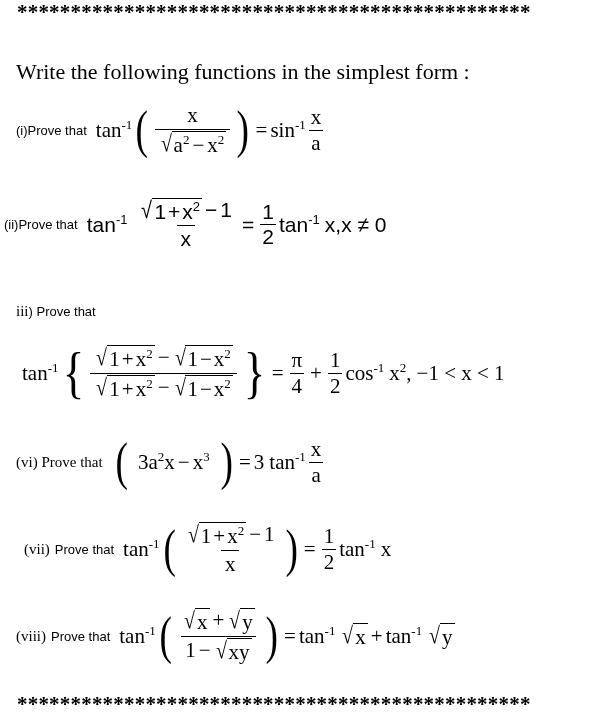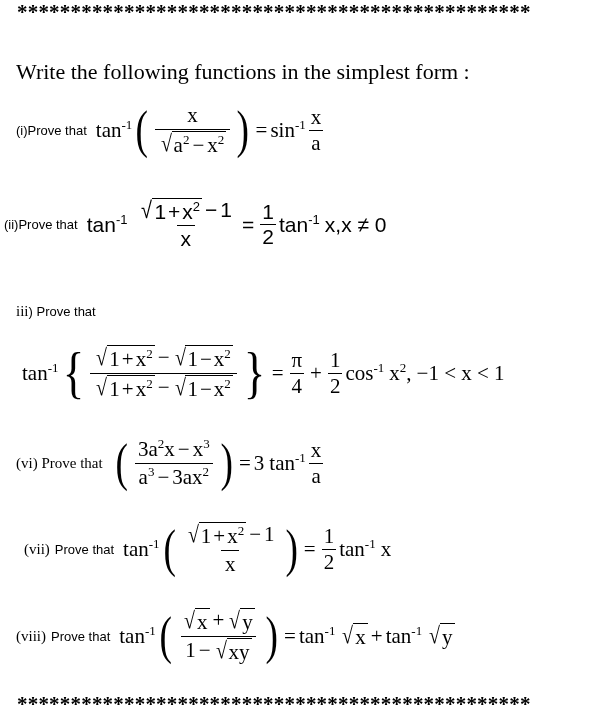--- a/index.html
+++ b/index.html
@@ -246,21 +246,20 @@
     <span class="gap-s"></span>
     <span class="mathserif">−1 &lt; x &lt; 1</span>
   </div>
 
   <div class="line" style="left:16px; top:437px;">
     <span class="label-serif">(vi) Prove that</span>
     <span class="gap-m"></span>
     <span class="delim paren-tall">(</span>
     <span class="frac mathserif">
       <span class="num"><span>3a</span><span class="sup">2</span><span>x</span><span class="op">−</span><span>x</span><span class="sup">3</span></span>
-      <span class="den"><span>a</span><span class="sup">3</span><span class="op">−</span><span>3ax</span><span class="sup">2</span></span>
     </span>
     <span class="delim paren-tall">)</span>
     <span class="mathserif op">=</span>
     <span class="mathserif">3</span>
     <span class="gap-s"></span>
     <span class="mathserif"><span>tan</span><span class="sup">-1</span></span>
     <span class="frac mathserif tight">
       <span class="num">x</span>
       <span class="den">a</span>
     </span>

